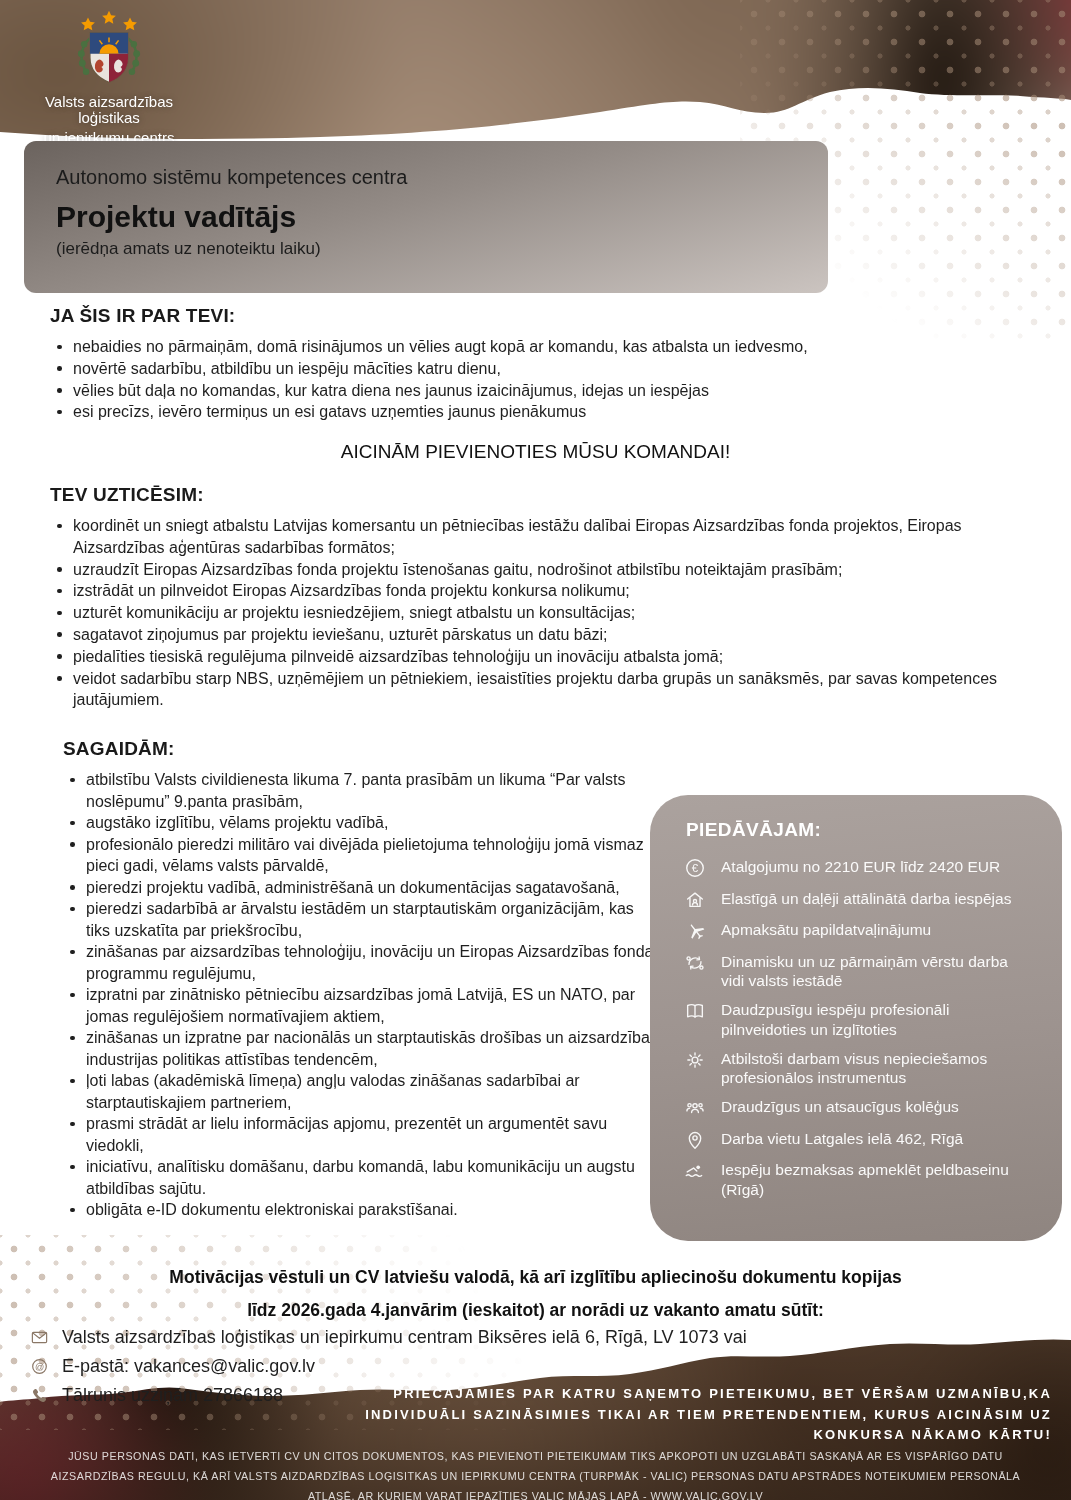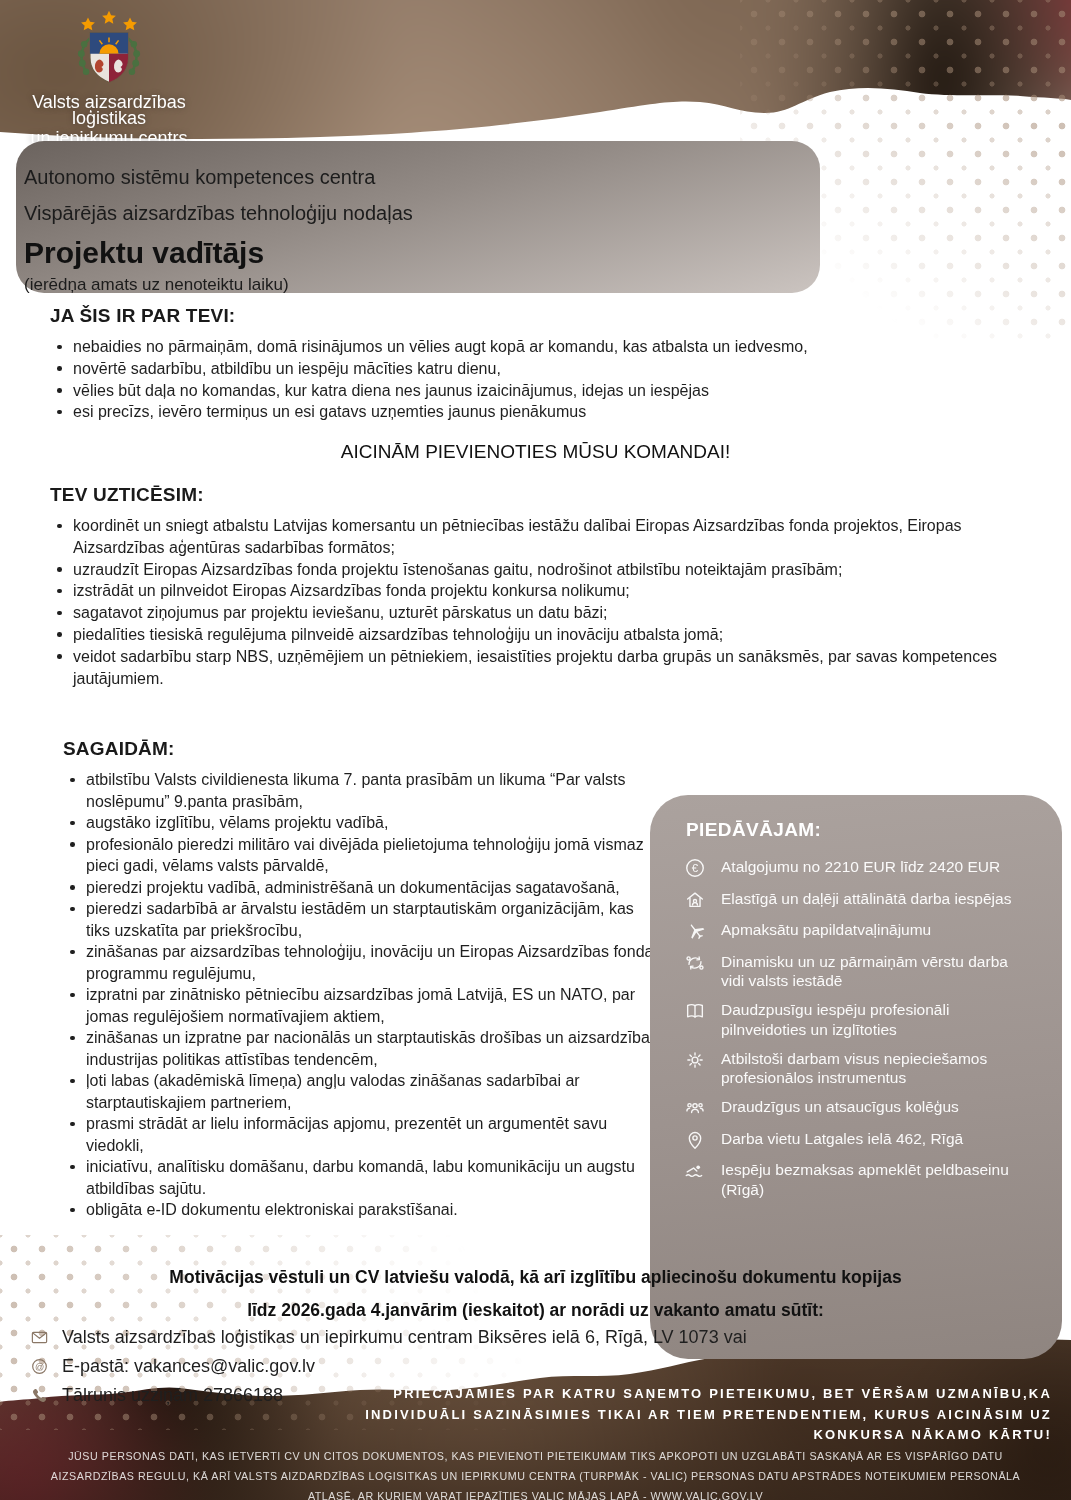--- a/index.html
+++ b/index.html
@@ -45,47 +45,47 @@
             mask-image:linear-gradient(215deg,#000 25%,transparent 78%);}
   .dots-bottom{left:0;top:1235px;width:600px;height:195px;
     -webkit-mask-image:linear-gradient(60deg,#000 15%,transparent 80%);
             mask-image:linear-gradient(60deg,#000 15%,transparent 80%);}
 
   .content{position:absolute;inset:0;z-index:3;}
 
   
   .org{position:absolute;left:18px;top:6px;width:182px;text-align:center;color:#fff;}
   .org svg{display:block;margin:0 auto;}
-  .org-name{font-size:18px;line-height:16px;margin-top:4px;
+  .org-name{font-size:15px;line-height:16px;margin-top:4px;
     text-shadow:0 0 6px rgba(0,0,0,0.35);}
 
   
-  .header-card{position:absolute;left:16px;top:141px;width:804px;height:152px;
-    border-radius:28px;background:linear-gradient(165deg,#6b635e 0%,#938b86 45%,#cbc4c0 100%);
-    padding:18px 0 0 8px;box-sizing:border-box;}
+  .header-card{position:absolute;left:24px;top:141px;width:804px;height:152px;
+    border-radius:12px;background:linear-gradient(165deg,#6b635e 0%,#938b86 45%,#cbc4c0 100%);
+    padding:18px 0 0 32px;box-sizing:border-box;}
   .header-card .dept{font-size:20px;line-height:36px;color:#1c1c1c;}
   .header-card .title{font-size:30px;font-weight:700;line-height:40px;margin-top:2px;color:#111;}
   .header-card .subtitle{font-size:17px;line-height:24px;color:#1c1c1c;}
 
   
   .sec{position:absolute;left:50px;}
   .sec h2{font-size:19px;font-weight:700;margin:0 0 9px 0;letter-spacing:0.2px;color:#1a1a1a;}
   .blist{list-style:none;margin:0;padding:0;}
   .blist li{position:relative;padding-left:23px;font-size:16px;line-height:21.8px;color:#1f1f1f;}
   .blist li::before{content:'';position:absolute;left:7px;top:8.5px;width:4.6px;height:4.6px;
     border-radius:50%;background:#1f1f1f;}
   .sec-about{top:305px;width:995px;}
   .cta{position:absolute;left:38px;top:441px;width:995px;text-align:center;
     font-size:19px;font-weight:400;color:#111;}
   .sec-duties{top:484px;width:995px;}
   .sec-expect{top:738px;width:597px;margin-left:13px;}
   .sec-expect .blist li{line-height:21.5px;}
 
   
-  .offer-box{position:absolute;left:650px;top:795px;width:412px;height:564px;border-radius:38px;
+  .offer-box{position:absolute;left:650px;top:795px;width:412px;height:446px;border-radius:38px;
     background:linear-gradient(175deg,#aba29e 0%,#9d938f 55%,#8f8580 100%);
     padding:24px 30px 0 34px;box-sizing:border-box;}
   .offer-box h2{font-size:19px;font-weight:700;color:#fff;margin:0 0 16px 2px;letter-spacing:0.4px;}
   .offer-item{display:flex;align-items:flex-start;margin-bottom:9.5px;}
   .offer-icon{flex:0 0 24px;width:24px;margin-right:13px;margin-top:0;color:#fff;opacity:0.92;}
   .offer-icon svg{display:block;}
   .offer-text{font-size:15.5px;line-height:19.5px;color:rgba(255,255,255,0.95);}
 
   
   .apply{position:absolute;left:38px;top:1261px;width:995px;text-align:center;
@@ -159,21 +159,20 @@
         <path d="M50 50 H70 V54 Q70 72 50 80 Z" fill="#8e2339"></path>
         <path d="M37 58 q3-4 6 0 q3 4 -1 6 q3 2 0 5 q-4 2 -6-2 q-2-5 1-9 Z" fill="#b3452f"></path>
         <path d="M57 58 q3-4 6 0 q3 4 -1 6 q3 2 0 5 q-4 2 -6-2 q-2-5 1-9 Z" fill="#e9e4de"></path>
       </svg>
       <div class="org-name">Valsts aizsardzības loģistikas</div>
       <div class="org-name" style="margin-top:4px">un iepirkumu centrs</div>
     </div>
 
     <div class="header-card">
       <div class="dept">Autonomo sistēmu kompetences centra</div>
-      <div class="dept">Vispārējās aizsardzības tehnoloģiju nodaļas</div>
       <div class="title">Projektu vadītājs</div>
       <div class="subtitle">(ierēdņa amats uz nenoteiktu laiku)</div>
     </div>
 
     <div class="sec sec-about">
       <h2>JA ŠIS IR PAR TEVI:</h2>
       <ul class="blist">
           <li>nebaidies no pārmaiņām, domā risinājumos un vēlies augt kopā ar komandu, kas atbalsta un iedvesmo,</li>
           <li>novērtē sadarbību, atbildību un iespēju mācīties katru dienu,</li>
           <li>vēlies būt daļa no komandas, kur katra diena nes jaunus izaicinājumus, idejas un iespējas</li>
@@ -182,20 +181,21 @@
     </div>
 
     <div class="cta">AICINĀM PIEVIENOTIES MŪSU KOMANDAI!</div>
 
     <div class="sec sec-duties">
       <h2>TEV UZTICĒSIM:</h2>
       <ul class="blist">
           <li>koordinēt un sniegt atbalstu Latvijas komersantu un pētniecības iestāžu dalībai Eiropas Aizsardzības fonda projektos, Eiropas Aizsardzības aģentūras sadarbības formātos;</li>
           <li>uzraudzīt Eiropas Aizsardzības fonda projektu īstenošanas gaitu, nodrošinot atbilstību noteiktajām prasībām;</li>
           <li>izstrādāt un pilnveidot Eiropas Aizsardzības fonda projektu konkursa nolikumu;</li>
+          <li>uzturēt komunikāciju ar projektu iesniedzējiem, sniegt atbalstu un konsultācijas;</li>
           <li>sagatavot ziņojumus par projektu ieviešanu, uzturēt pārskatus un datu bāzi;</li>
           <li>piedalīties tiesiskā regulējuma pilnveidē aizsardzības tehnoloģiju un inovāciju atbalsta jomā;</li>
           <li>veidot sadarbību starp NBS, uzņēmējiem un pētniekiem, iesaistīties projektu darba grupās un sanāksmēs, par savas kompetences jautājumiem.</li>
         </ul>
     </div>
 
     <div class="sec sec-expect">
       <h2>SAGAIDĀM:</h2>
       <ul class="blist">
           <li>atbilstību Valsts civildienesta likuma 7. panta prasībām un likuma “Par valsts noslēpumu” 9.panta prasībām,</li>

